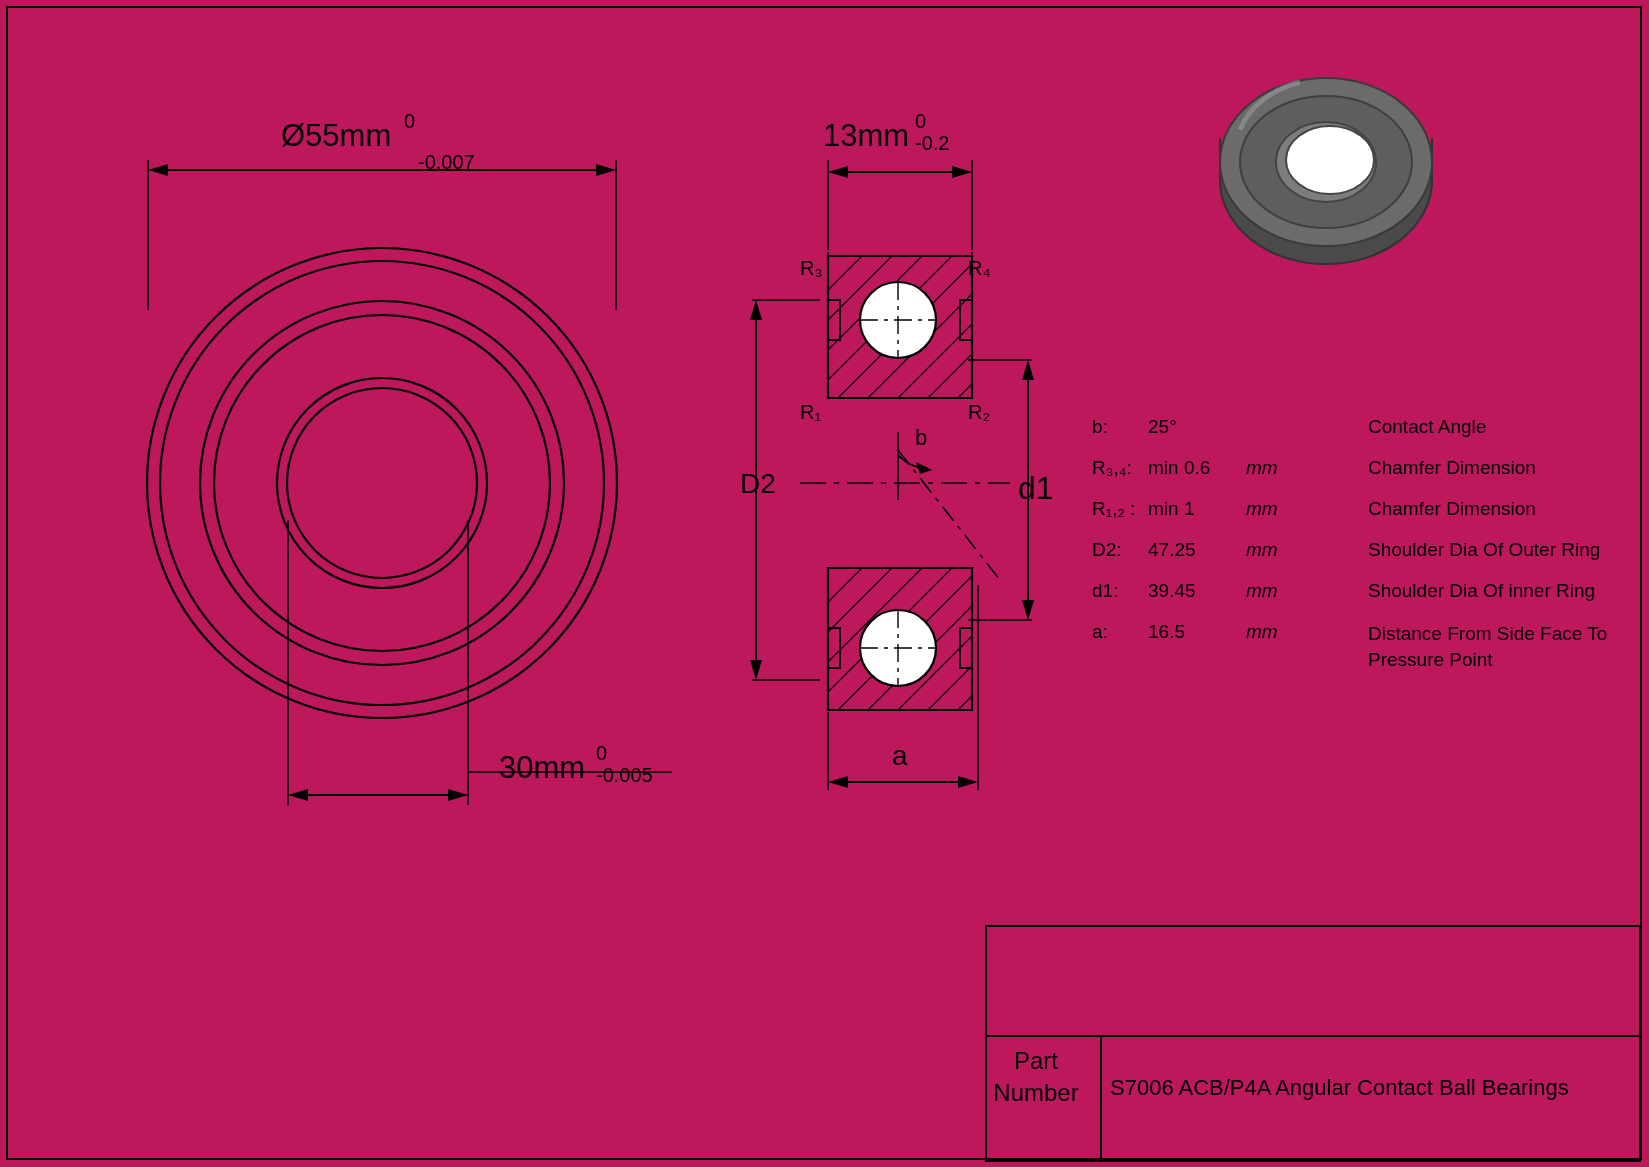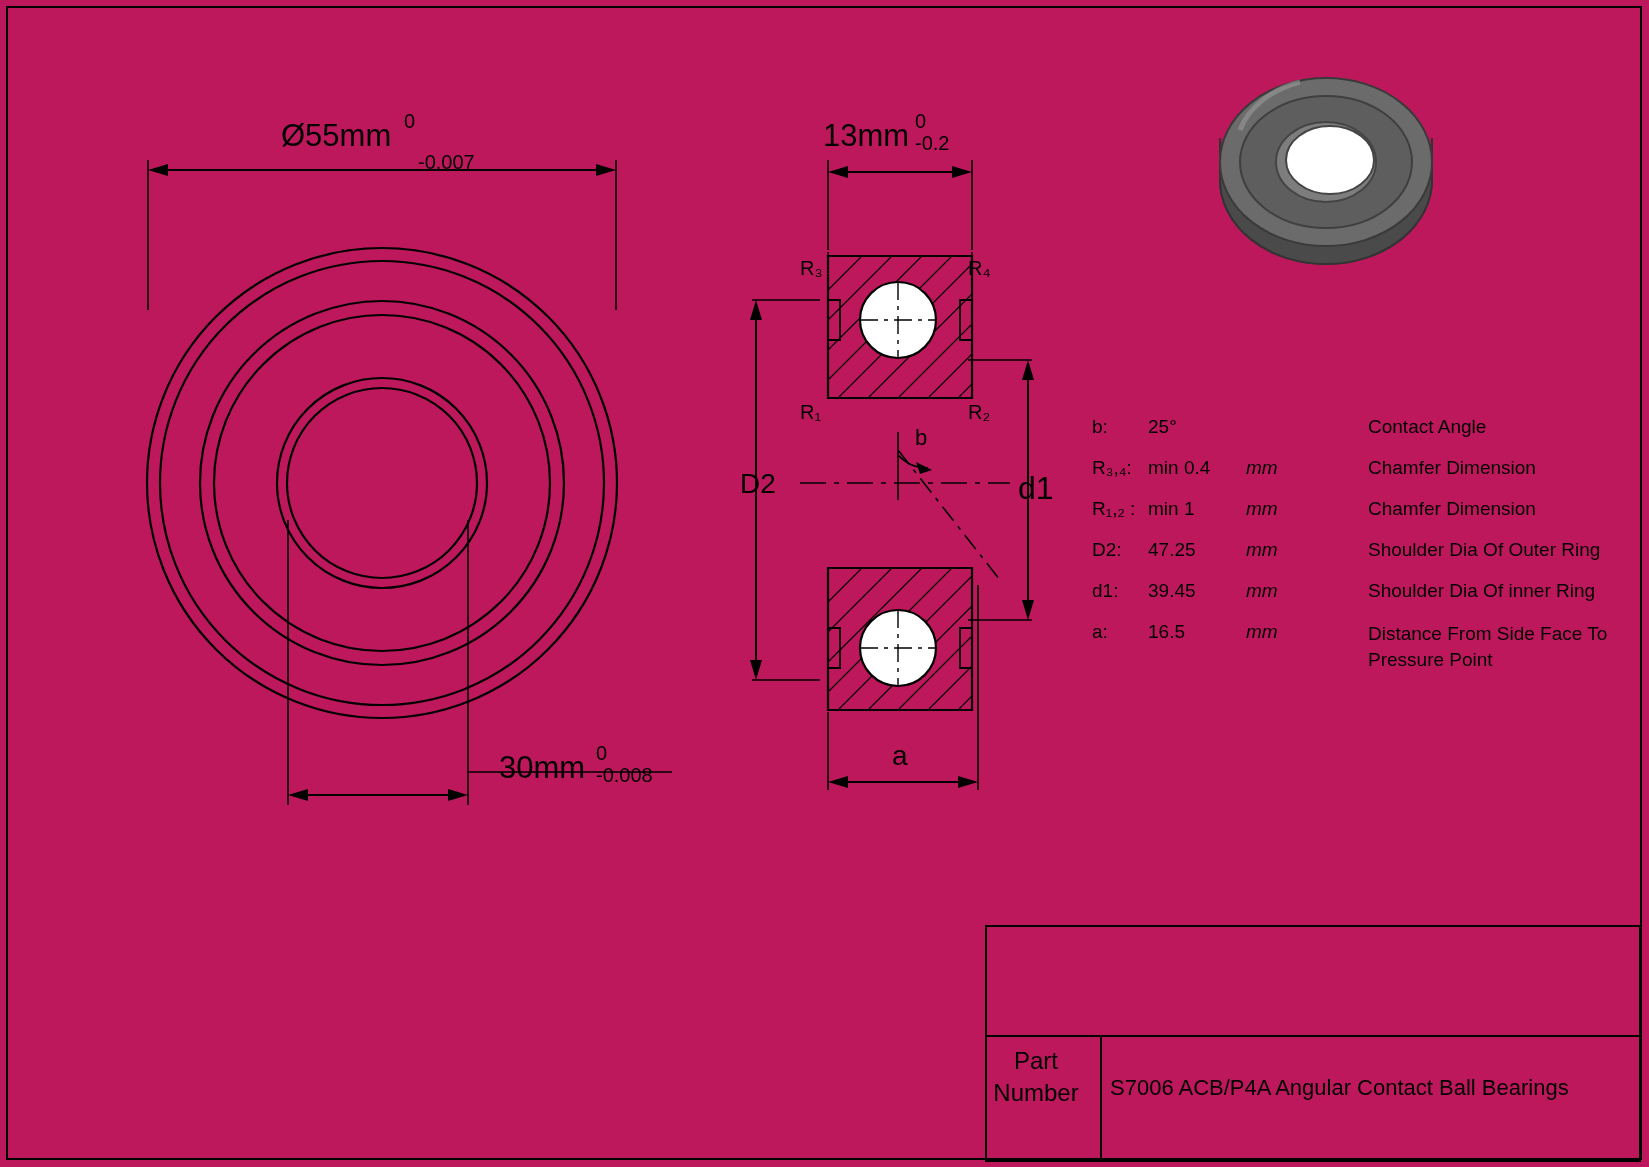--- a/index.html
+++ b/index.html
@@ -140,21 +140,21 @@
       <path d="M1240 130 a94 72 0 0 1 60 -48" fill="none" stroke="#9a9a9a" stroke-width="5" opacity="0.6"></path>
     </g>
   </svg>
 
   <div class="txt dimlabel" style="left:281px;top:118px;">Ø55mm</div>
   <div class="txt sub" style="left:404px;top:110px;">0</div>
   <div class="txt sub" style="left:418px;top:132px;margin-top:19px;">-0.007</div>
 
   <div class="txt dimlabel" style="left:499px;top:750px;">30mm</div>
   <div class="txt sub" style="left:596px;top:742px;">0</div>
-  <div class="txt sub" style="left:596px;top:764px;">-0.008</div>
+  <div class="txt sub" style="left:596px;top:764px;">-0.005</div>
 
   <div class="txt dimlabel" style="left:823px;top:118px;text-align:center;">13mm</div>
   <div class="txt sub" style="left:915px;top:110px;">0</div>
   <div class="txt sub" style="left:915px;top:132px;">-0.2</div>
 
   <div class="txt smalllab" style="left:800px;top:245px;">R₃</div>
   <div class="txt smalllab" style="left:968px;top:245px;">R₄</div>
   <div class="txt smalllab" style="left:800px;top:389px;">R₁</div>
   <div class="txt smalllab" style="left:968px;top:389px;">R₂</div>
 
@@ -166,21 +166,21 @@
   <table class="tbl" style="left:1090px;top:410px;">
     <tbody>
       <tr>
         <td class="c1">b:</td>
         <td class="c2">25°</td>
         <td class="c3"></td>
         <td>Contact Angle</td>
       </tr>
       <tr>
         <td class="c1">R₃,₄:</td>
-        <td class="c2">min  0.4</td>
+        <td class="c2">min  0.6</td>
         <td class="c3">mm</td>
         <td>Chamfer Dimension</td>
       </tr>
       <tr>
         <td class="c1">R₁,₂ :</td>
         <td class="c2">min  1</td>
         <td class="c3">mm</td>
         <td>Chamfer Dimension</td>
       </tr>
       <tr>

